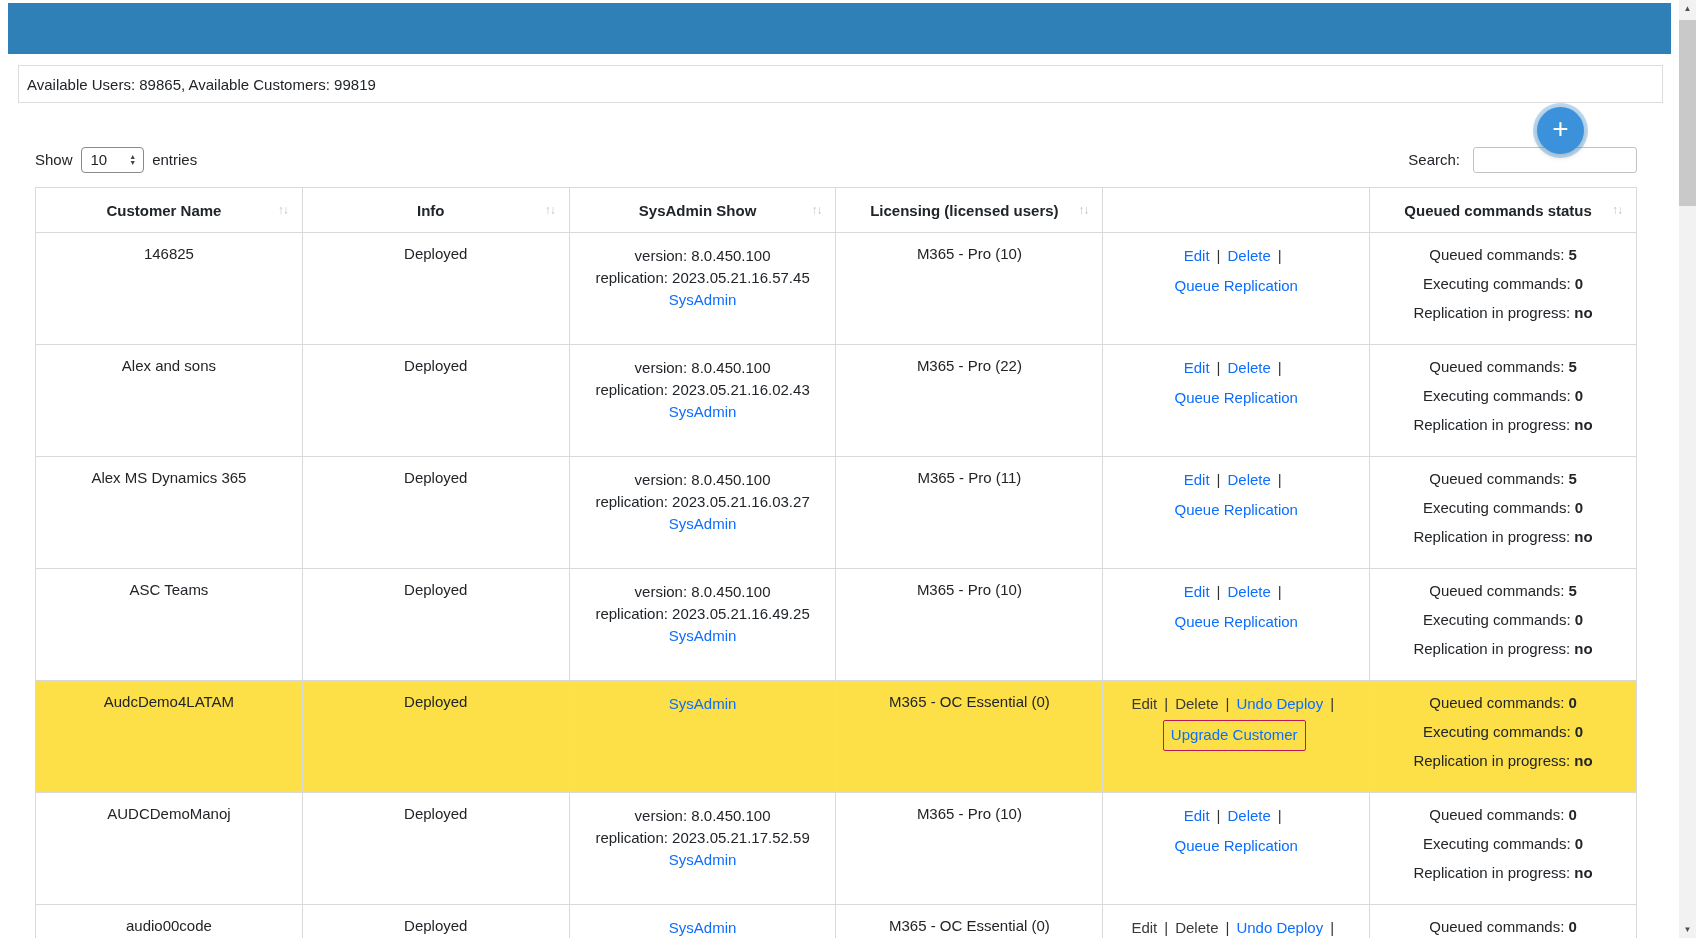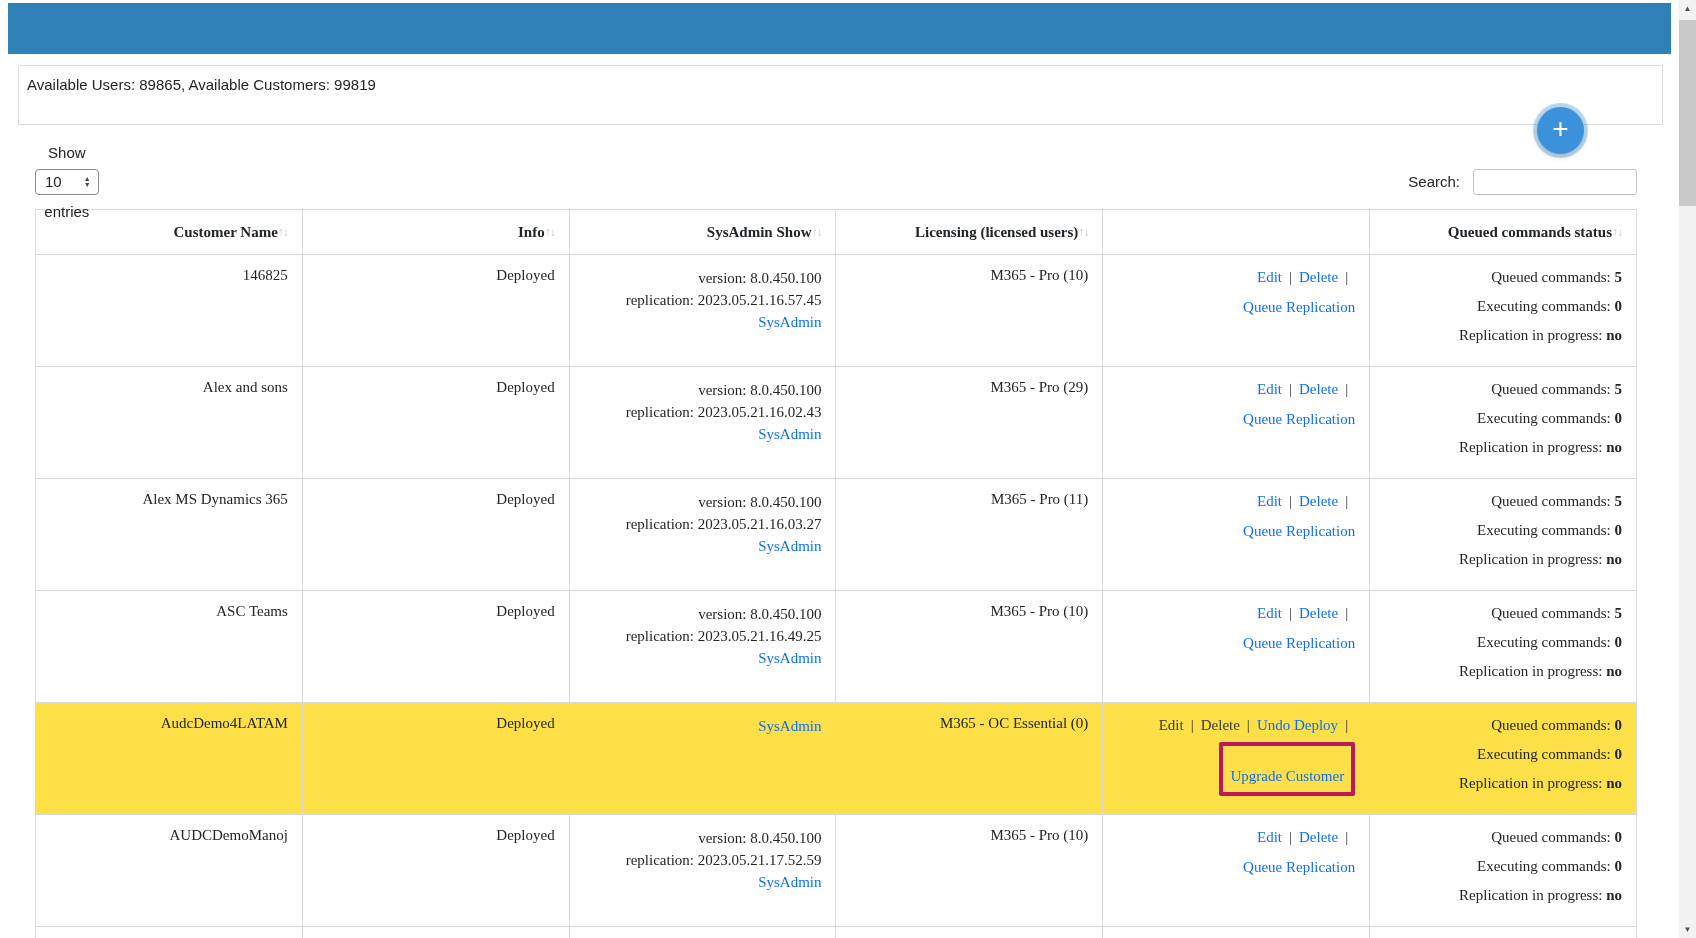--- a/index.html
+++ b/index.html
@@ -14,21 +14,21 @@
   .content { position:absolute; left:0; top:0; right:17px; height:100%; }
 
   .navbar {
     margin:3px 8px 0 8px;
     height:51px;
     background:#2e80b6;
   }
 
   .info-panel {
     margin:11px 16px 0 18px;
-    height:60px;
+    height:38px;
     border:1px solid #ddd;
     padding:7px 8px 0 8px;
     line-height:23px;
   }
 
   .add-btn {
     position:absolute;
     top:107px; right:95px;
     width:47px; height:47px;
     border-radius:50%;
@@ -47,21 +47,21 @@
   .table-wrap { margin:0 42px 0 35px; }
 
   .controls {
     margin-top:43px;
     margin-bottom:14px;
     height:27px;
     display:flex;
     align-items:center;
     justify-content:space-between;
   }
-  .show-entries { display:flex; align-items:center; gap:8px;flex-direction:column; }
+  .show-entries { display:flex; align-items:center; gap:8px; }
   .page-select {
     display:inline-flex; align-items:center;
     height:26px;
     border:1px solid #8a8a8a;
     border-radius:4px;
     background:#fff;
     padding:0 7px 0 9px;
     gap:22px;
     cursor:pointer;
   }
@@ -77,47 +77,46 @@
   }
 
   table {
     width:100%;
     border-collapse:collapse;
     table-layout:fixed;
     border:1px solid #b9b9b9;
   }
   th, td {
     border:1px solid #d9d9d9;
-    text-align:right;
+    text-align:center;
     vertical-align:top;
     padding:12px 14px;
-    font-family:Liberation Serif, serif;
   }
   th {
     height:45px;
     font-weight:bold;
     vertical-align:middle;
     padding-top:0; padding-bottom:0;
   }
   td { height:109px; }
   tr.alt td { background:#fde047; }
 
   .sort { float:right; color:#c4c4c4; font-size:12px; letter-spacing:-1px; margin-top:1px; }
 
   .il { line-height:22px; }
   a.lnk { color:#0d6efd; text-decoration:none; cursor:pointer; }
   a.lnk.dark { color:#3a3a3a; }
   .pipe { color:#333; margin:0 7px; }
   .al1 { line-height:21px; }
   .al2 { margin-top:9px; line-height:21px; }
   .green-box {
     display:inline-block;
-    border:4px solid #be185d;
+    border:1px solid #be185d;
     border-radius:2px;
-    padding:20px 7px 5px 7px;
+    padding:3px 7px 5px 7px;
     margin:-3px 0 4px -4px;
   }
   .sl { line-height:20px; margin-bottom:9px; }
   .sl b { font-weight:bold; }
 
   .fake-scrollbar {
     position:absolute; right:0; top:0;
     width:17px; height:938px;
     background:#f2f2f2;
     z-index:10;
@@ -213,21 +212,21 @@
         </tr>
 
         <tr>
           <td><span>Alex and sons</span></td>
           <td><span>Deployed</span></td>
           <td>
             <div class="il">version: 8.0.450.100</div>
             <div class="il">replication: 2023.05.21.16.02.43</div>
             <div class="il"><a class="lnk">SysAdmin</a></div>
           </td>
-          <td><span>M365 - Pro (29)</span></td>
+          <td><span>M365 - Pro (22)</span></td>
           <td>
             <div class="al1">
               <a class="lnk">Edit</a><span class="pipe">|</span><a class="lnk">Delete</a><span class="pipe">|</span>
             </div>
             <div class="al2"><a class="lnk">Queue Replication</a></div>
           </td>
           <td>
             <div class="sl"><span>Queued commands:</span> <b>5</b></div>
             <div class="sl"><span>Executing commands:</span> <b>0</b></div>
             <div class="sl"><span>Replication in progress:</span> <b>no</b></div>

